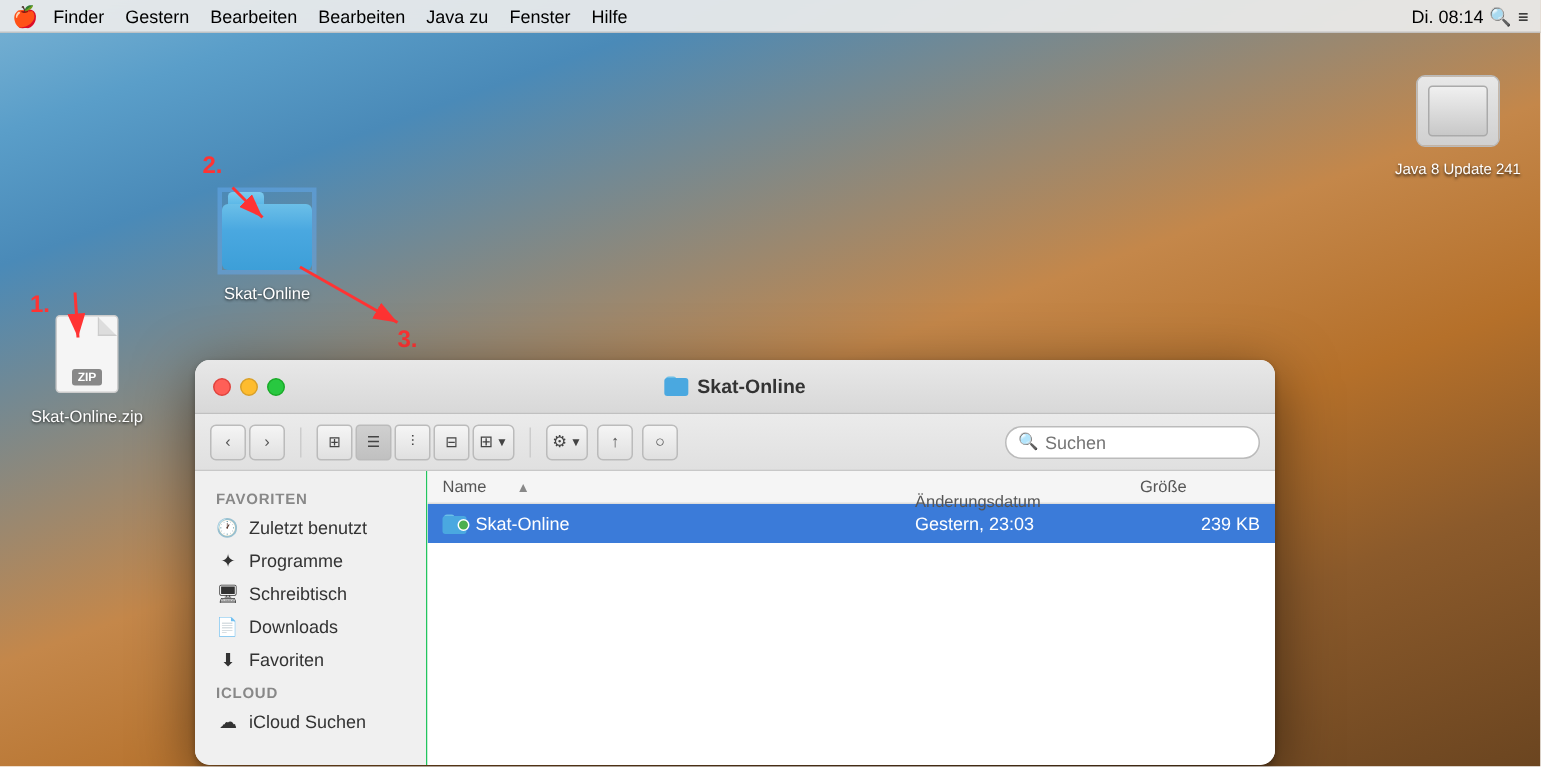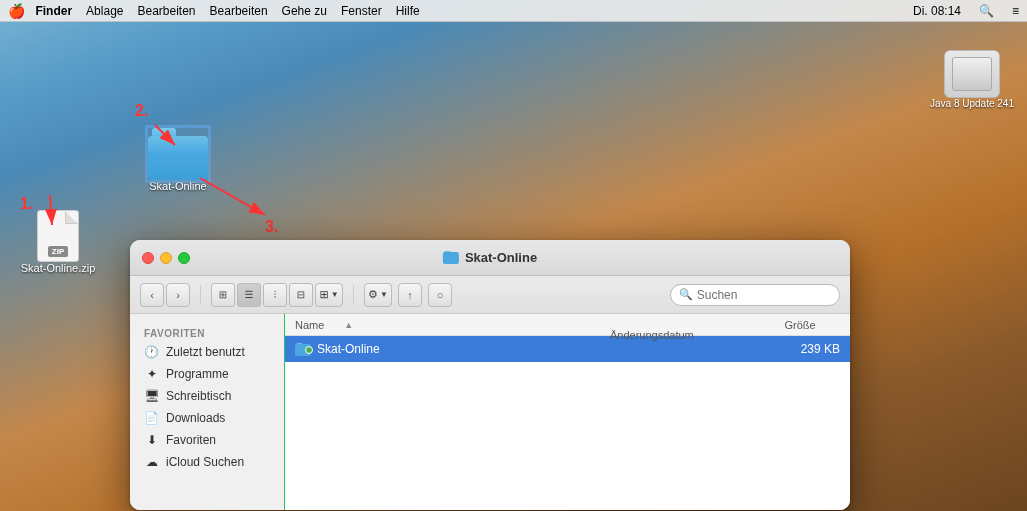--- a/index.html
+++ b/index.html
@@ -45,44 +45,44 @@
       margin-right: 10px;
       cursor: pointer;
     }
     .menubar-item {
       font-size: 12px;
       margin-right: 14px;
       cursor: pointer;
       color: #000;
     }
     .menubar-item.active {
-      font-weight: 700;
+      font-weight: 400;
     }
     .menubar-right {
       margin-left: auto;
       display: flex;
       align-items: center;
-      gap: 18px;
+      gap: 4px;
       font-size: 12px;
     }
 
     
     .desktop-icon {
       position: absolute;
       display: flex;
       flex-direction: column;
       align-items: center;
       cursor: pointer;
       width: 80px;
     }
     .desktop-icon .icon-label {
       font-size: 11px;
       color: #fff;
       text-align: right;
-      margin-top: 0;
+      margin-top: 10px;
       text-shadow: 0 1px 2px rgba(0,0,0,0.8);
       word-break: break-word;
     }
 
     
     .zip-icon {
       width: 42px;
       height: 52px;
       position: relative;
       text-align: right;
@@ -394,21 +394,21 @@
       display: flex;
       align-items: center;
       gap: 20px;
     }
     .col-date {
       width: 150px;
       margin-top: 21px;
     }
     .col-size {
       width: 80px;
-      text-align: center;
+      text-align: left;
     }
     .sort-arrow {
       font-size: 9px;
       color: #888;
     }
 
     
     .finder-file-list {
       overflow-y: auto;
       height: calc(100% - 22px);
@@ -478,24 +478,24 @@
     }
   </style>
 </head>
 <body>
 
 <div class="desktop">
 
   <div class="menubar">
     <span class="menubar-apple">🍎</span>
     <span class="menubar-item active">Finder</span>
-    <span class="menubar-item">Ablage</span>
+    <span class="menubar-item">Gestern</span>
     <span class="menubar-item">Bearbeiten</span>
     <span class="menubar-item">Bearbeiten</span>
-    <span class="menubar-item">Gehe zu</span>
+    <span class="menubar-item">Java zu</span>
     <span class="menubar-item">Fenster</span>
     <span class="menubar-item">Hilfe</span>
     <div class="menubar-right">
       <span>Di. 08:14</span>
       <span>🔍</span>
       <span>≡</span>
     </div>
   </div>
 
   <div class="desktop-icon" style="left: 18px; top: 210px;">
@@ -606,20 +606,21 @@
           <span>Schreibtisch</span>
         </div>
         <div class="sidebar-item">
           <span class="sidebar-icon">📄</span>
           <span>Downloads</span>
         </div>
         <div class="sidebar-item">
           <span class="sidebar-icon">⬇</span>
           <span>Favoriten</span>
         </div>
+        <div class="sidebar-section-header">iCloud</div>
         <div class="sidebar-item">
           <span class="sidebar-icon">☁</span>
           <span>iCloud Suchen</span>
         </div>
       </div>
 
       <div class="finder-main">
         <div class="finder-column-headers">
           <div class="col-name">
             <span>Name</span>
@@ -631,20 +632,21 @@
         <div class="finder-file-list">
           <div class="file-row selected">
             <div class="file-row-name">
               <div class="small-folder">
                 <div class="small-folder-tab"></div>
                 <div class="small-folder-body"></div>
                 <div class="small-folder-dot"></div>
               </div>
               <span>Skat-Online</span>
             </div>
+            <div class="file-row-date">Gestern, 23:03</div>
             <div class="file-row-size">239 KB</div>
           </div>
         </div>
 
       </div>
 
     </div>
   </div>
 
 </div>

